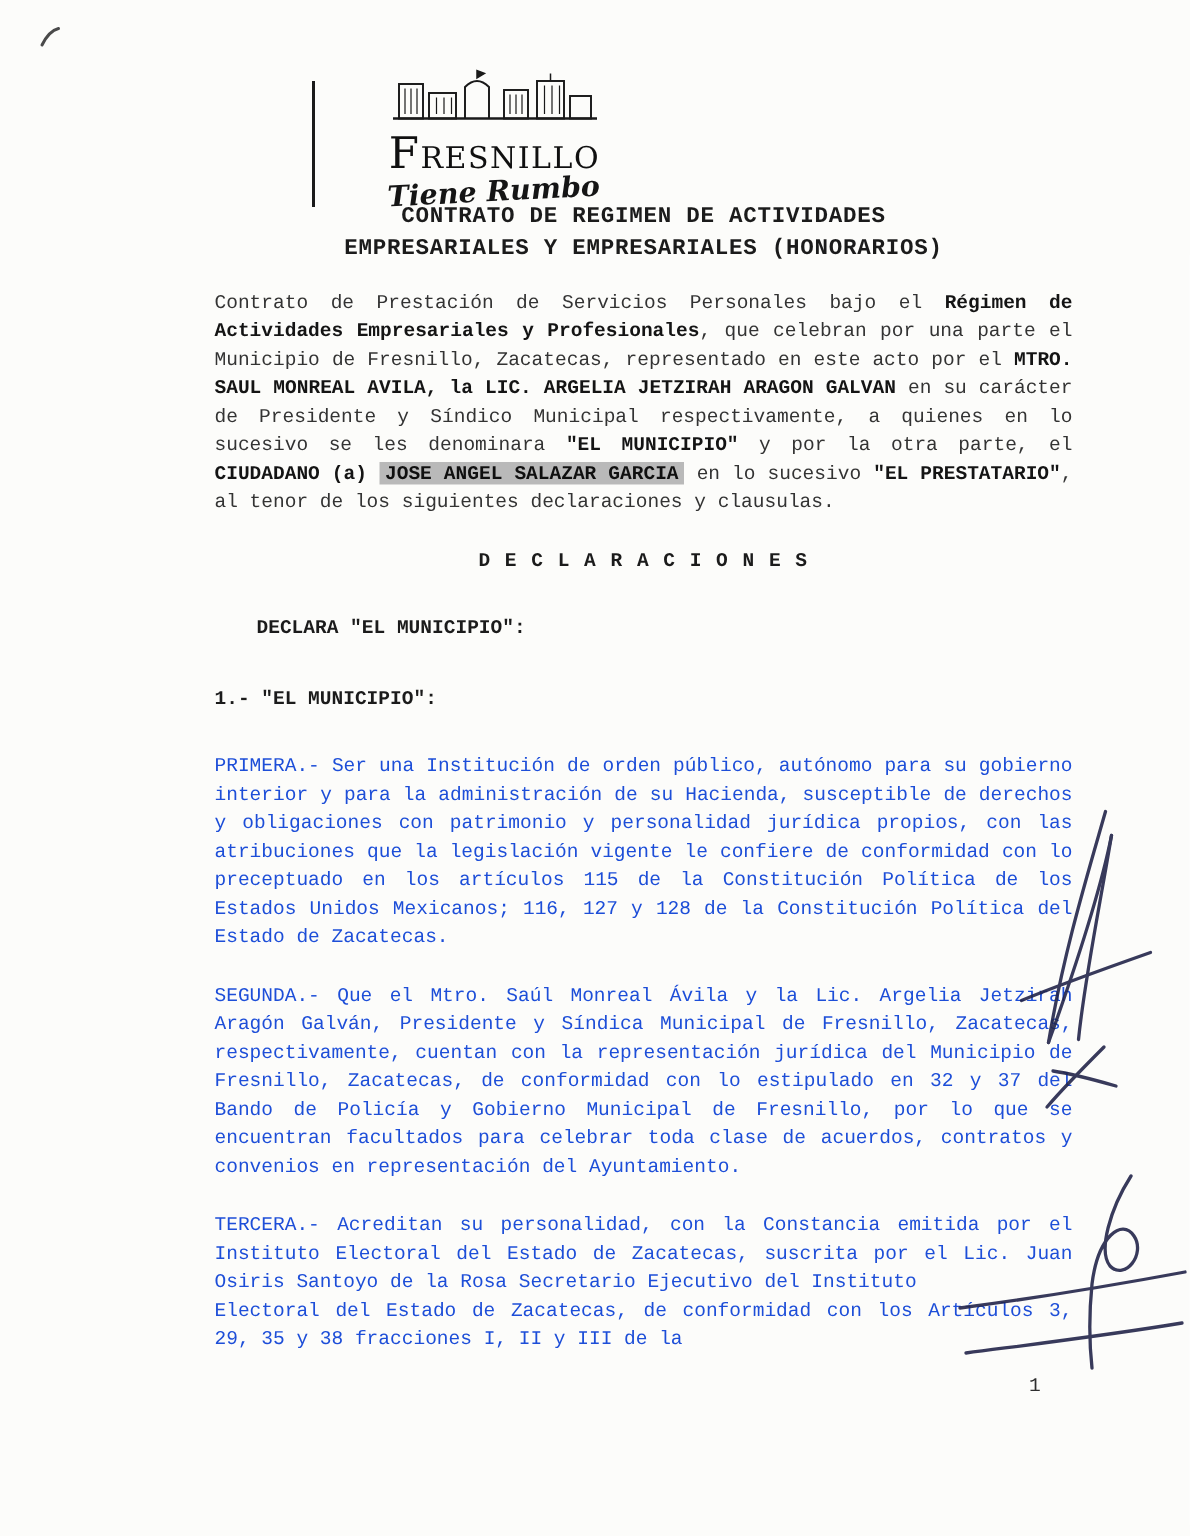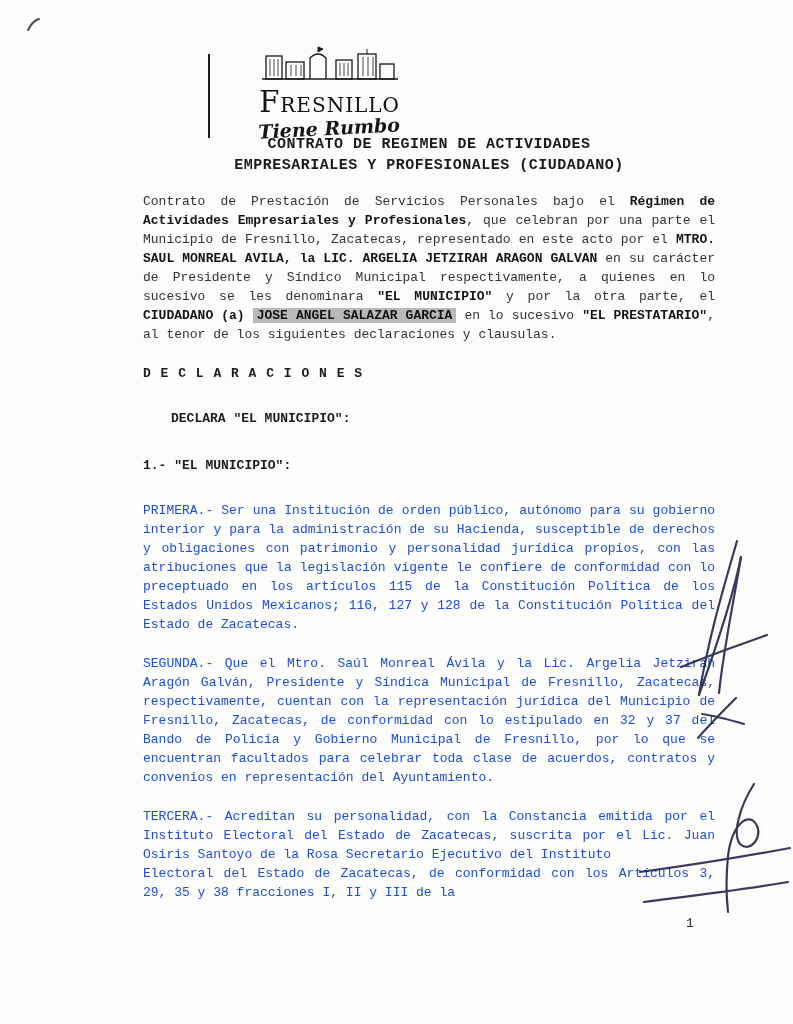--- a/index.html
+++ b/index.html
@@ -23,21 +23,21 @@
   .brand{position:absolute;left:220px;top:46px;width:180px;text-align:right;}
   .wordmark{font-family:"DejaVu Serif","Liberation Serif",serif;font-variant:small-caps;font-size:29px;letter-spacing:1px;color:#101010;line-height:30px;}
   .tagline{font-family:"DejaVu Serif","Liberation Serif",serif;font-style:italic;font-weight:bold;font-size:19px;color:#151515;transform:rotate(-3deg);margin-top:1px;}
 
   
   .doc-title{text-align:center;font-weight:bold;font-size:15px;letter-spacing:.5px;color:#1b1b1b;line-height:21px;}
   .para{font-size:13px;line-height:19px;text-align:justify;margin-top:16px;color:#333;}
   .block{font-size:13px;line-height:19px;color:#1d4ed8;}
   .b{font-weight:bold;color:#141414;}
   .hl{background:#b9b9b9;color:#101010;padding:0 4px;}
-  .center-head{font-weight:bold;color:#1b1b1b;letter-spacing:1px;margin-top:20px;}
+  .center-head{text-align:center;font-weight:bold;color:#1b1b1b;letter-spacing:1px;margin-top:20px;}
   .declara-line{font-weight:bold;color:#1b1b1b;margin-top:26px;padding-left:28px;}
   .numeral-line{font-weight:bold;color:#1b1b1b;margin-top:28px;}
   .pjust{text-align:justify;margin-top:26px;}
   .pjust2{text-align:justify;margin-top:20px;}
   .prewrap{white-space:pre-line;}
   .page-num{position:absolute;top:916px;left:686px;font-size:13px;color:#2e2e2e;}
 
   
   .ink{position:absolute;pointer-events:none;z-index:5;}
 </style>
@@ -70,21 +70,21 @@
       <rect x="120" y="18" width="14" height="15" stroke="#1a1a1a" stroke-width="1.3" fill="none"></rect>
     </svg>
     <div class="wordmark">Fresnillo</div>
     <div class="tagline">Tiene Rumbo</div>
   </div>
 
   <div class="content">
 
     <div class="doc-title">
       <div>CONTRATO DE REGIMEN DE ACTIVIDADES</div>
-      <div>EMPRESARIALES Y PROFESIONALES (CIUDADANO)</div>
+      <div>EMPRESARIALES Y EMPRESARIALES (HONORARIOS)</div>
     </div>
 
     <div class="para"><span class="seg">Contrato de Prestación de Servicios Personales bajo el </span><span class="seg b">Régimen de Actividades Empresariales y Profesionales</span><span class="seg">, que celebran por una parte el Municipio de Fresnillo, Zacatecas, representado en este acto por el </span><span class="seg b">MTRO. SAUL MONREAL AVILA, la LIC. ARGELIA JETZIRAH ARAGON GALVAN</span><span class="seg"> en su carácter de Presidente y Síndico Municipal respectivamente, a quienes en lo sucesivo se les denominara </span><span class="seg b">"EL MUNICIPIO"</span><span class="seg"> y por la otra parte, el </span><span class="seg b">CIUDADANO (a) </span><span class="seg b hl">JOSE ANGEL SALAZAR GARCIA</span><span class="seg"> en lo sucesivo </span><span class="seg b">"EL PRESTATARIO"</span><span class="seg">, al tenor de los siguientes declaraciones y clausulas.</span></div>
 
     <div class="block center-head">D E C L A R A C I O N E S</div>
 
     <div class="block declara-line">DECLARA "EL MUNICIPIO":</div>
 
     <div class="block numeral-line">1.- "EL MUNICIPIO":</div>
 

